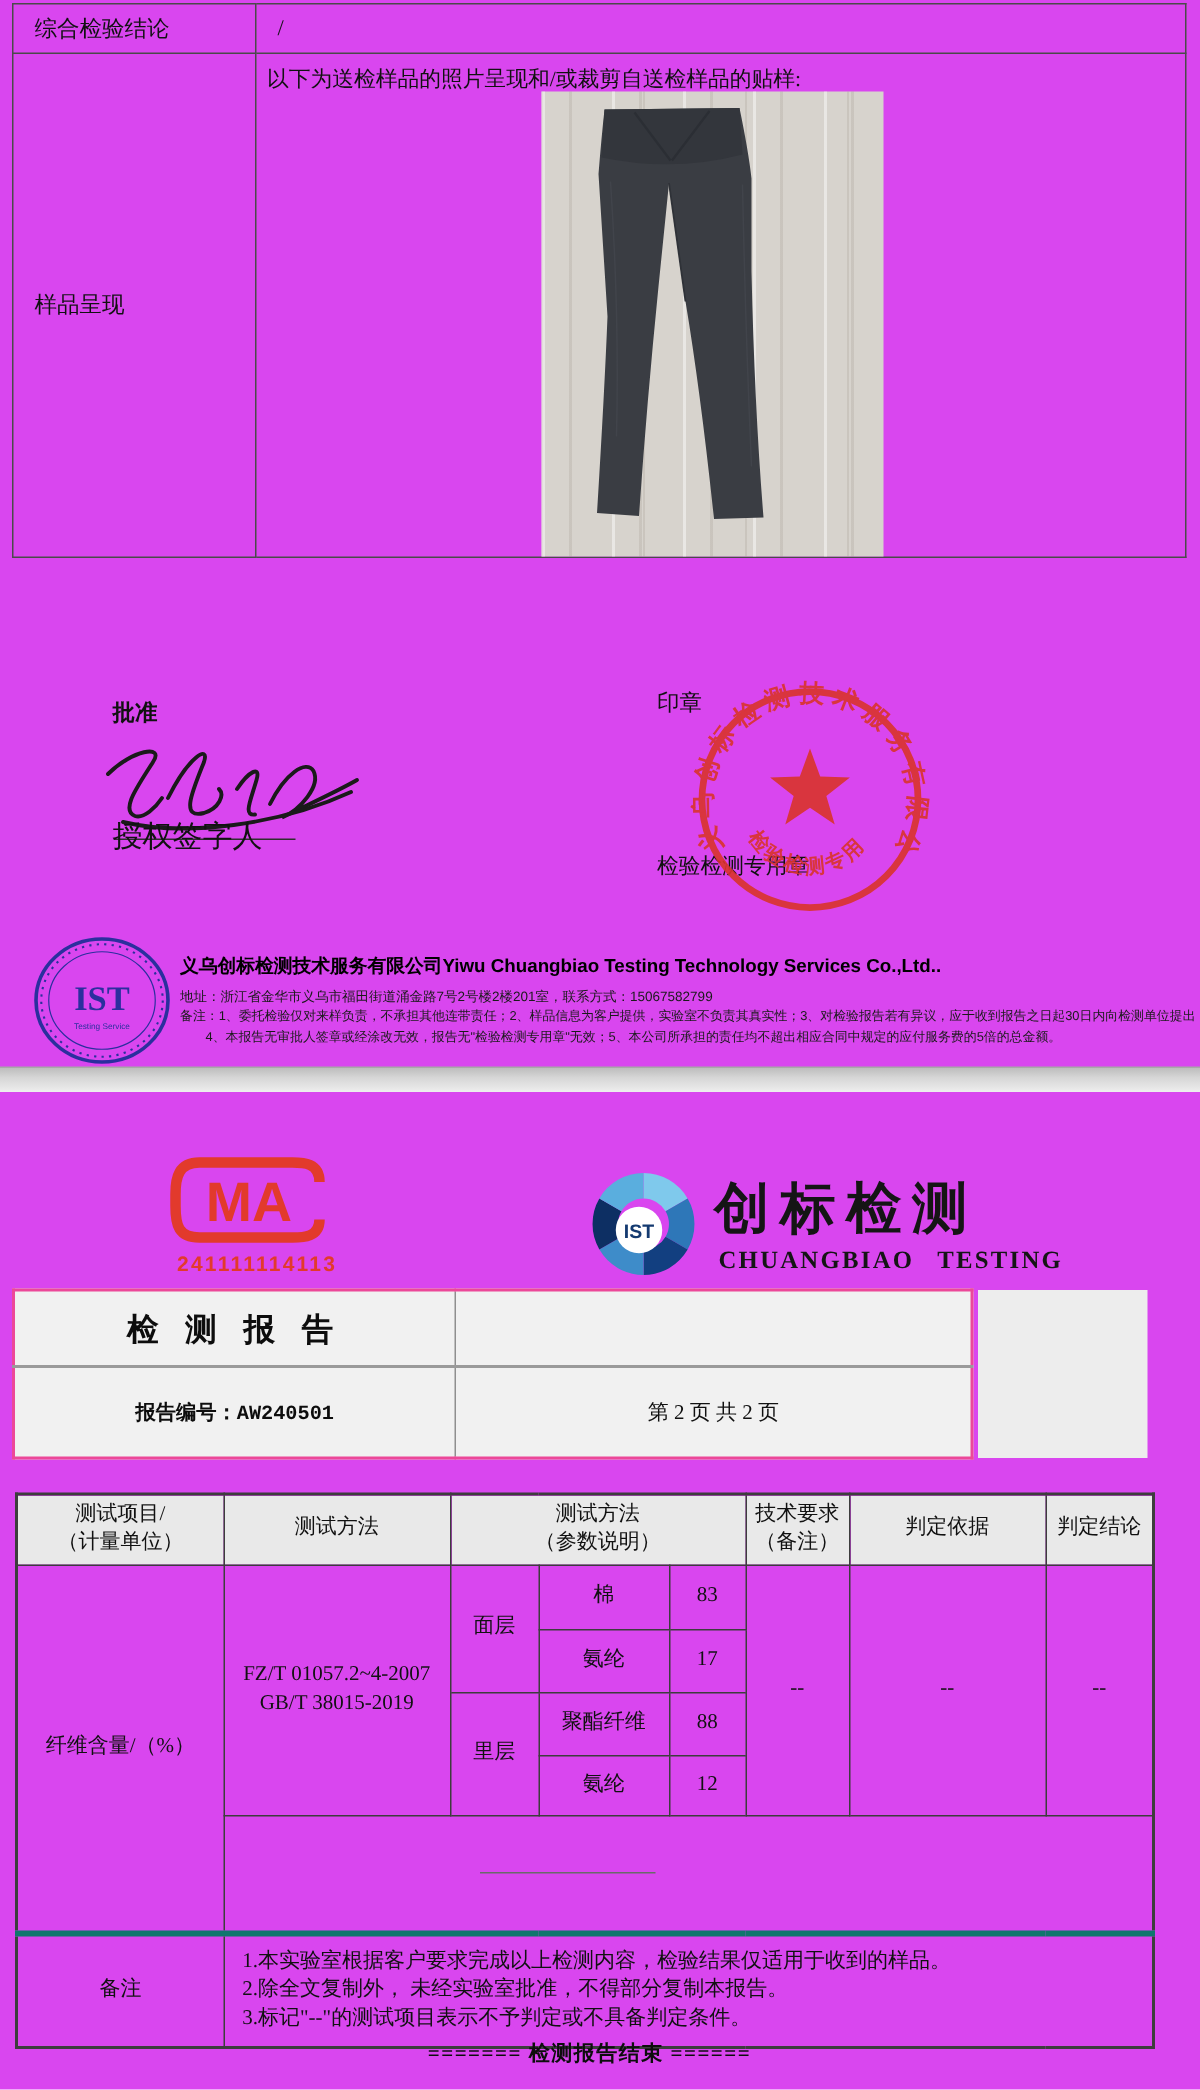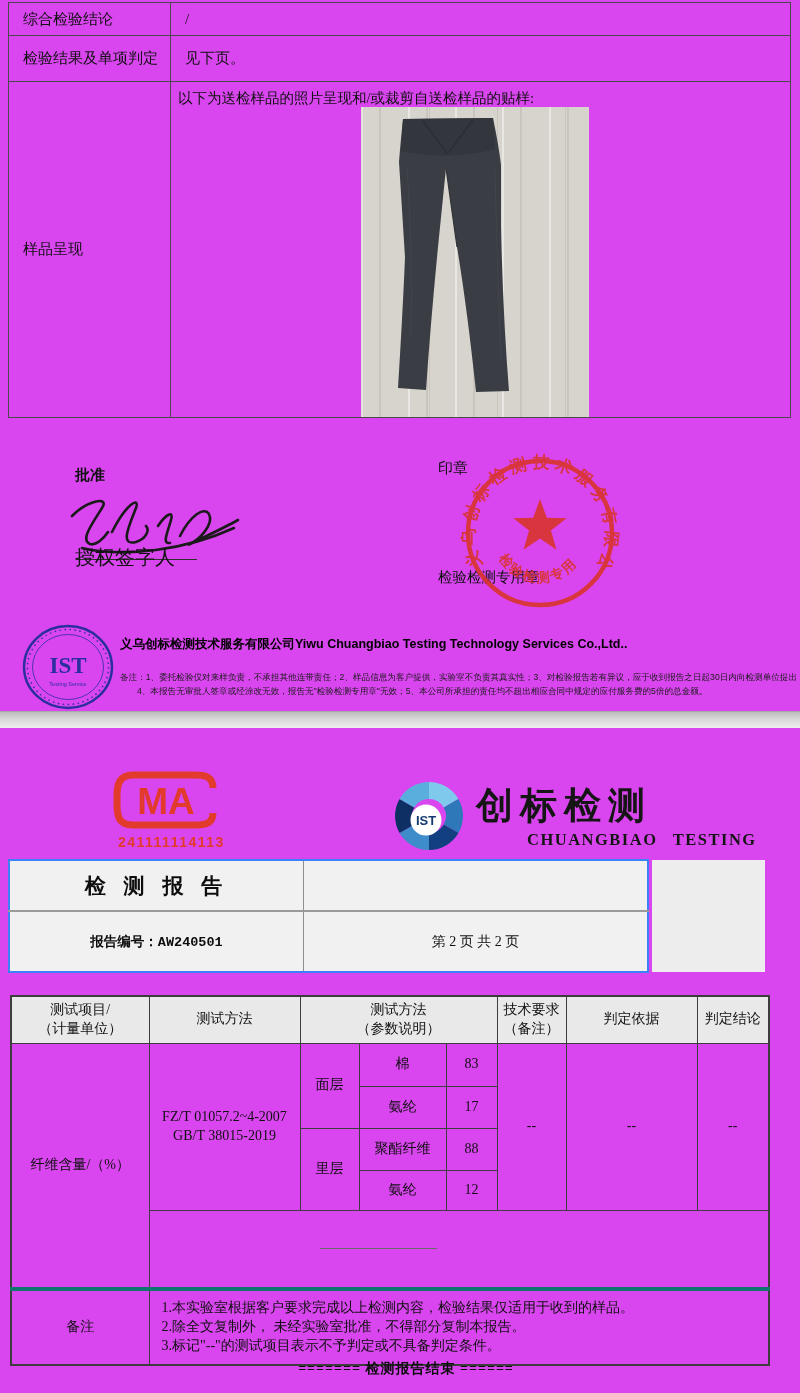--- a/index.html
+++ b/index.html
@@ -41,59 +41,55 @@
 
   
   .page-divider{position:absolute;left:0;top:711px;width:800px;height:16px;
     background:linear-gradient(180deg,#bdbdbd 0%,#d6d6d6 40%,#eeeeee 100%);
     border-top:1px solid #a8a8a8;}
 
   
   .cma-logo{position:absolute;left:110px;top:768px;}
   .ist-logo2{position:absolute;left:393px;top:773px;}
   .brand-cn{position:absolute;left:476px;top:781px;font-size:37px;font-weight:bold;letter-spacing:7px;color:#151515;}
-  .brand-en{position:absolute;left:479px;top:830px;font-size:16.5px;font-weight:bold;letter-spacing:1.5px;word-spacing:10px;color:#151515;margin-left:48px;}
+  .brand-en{position:absolute;left:479px;top:830px;font-size:16.5px;font-weight:bold;letter-spacing:1.5px;word-spacing:10px;color:#151515;}
 
   
   .hdr-table{position:absolute;left:8px;top:859px;width:641px;border-collapse:collapse;background:#f1f1f1;
-             border:2px solid #3b82f6;}
+             border:2px solid #ec4899;}
   .hdr-table td{border:1px solid #8f8f8f;text-align:center;vertical-align:middle;}
   .hdr-table tr:first-child td{border-bottom:2.5px solid #9a9a9a;}
   .hdr-title{width:291px;font-family:"Liberation Sans","DejaVu Sans",sans-serif;font-weight:bold;
              font-size:21px;letter-spacing:6px;color:#0d0d0d;}
   .hdr-no{font-family:Liberation Mono, monospace;font-weight:bold;font-size:13.5px;color:#0d0d0d;}
   .hdr-page{font-size:14px;}
   .gray-block{position:absolute;left:652px;top:860px;width:113px;height:112px;background:#ededed;}
 
   
   .res-table{position:absolute;left:10px;top:995px;width:758px;border-collapse:collapse;table-layout:fixed;
              border:2px solid #3d3d3d;}
   .res-table td{border:1px solid #3d3d3d;text-align:center;vertical-align:middle;font-size:14px;padding:0;
                 line-height:1.35;overflow:hidden;}
   .res-table .hd{background:#e9e9e9;}
   .res-table .remark-top{border-top:4px solid #0f766e;}
   .remark-body{text-align:left !important;padding:8px 8px 8px 12px !important;font-size:13.5px;line-height:1.55;}
   .placeholder-line{display:block;width:117px;margin-left:170px;border-top:1.5px solid #6a6a6a;height:0;}
   .end-line{position:absolute;left:0;top:1360px;width:786px;text-align:center;font-weight:bold;font-size:14px;
-            letter-spacing:1px;color:#0d0d0d;padding-left:13px;}
+            letter-spacing:1px;color:#0d0d0d;}
 </style>
 </head>
 <body>
 
 <div class="page">
 
   <table class="summary-table">
     <tbody>
         <tr style="height:33px;">
       <td class="lbl">综合检验结论</td>
       <td>/</td>
-    </tr>
-    <tr style="height:46px;">
-      <td class="lbl">检验结果及单项判定</td>
-      <td>见下页。</td>
     </tr>
     <tr style="height:336px;">
       <td class="lbl">样品呈现</td>
       <td class="cell-photo">
         <div class="photo-caption">以下为送检样品的照片呈现和/或裁剪自送检样品的贴样:</div>
         <div class="sample-photo">
           <svg width="228" height="310" viewBox="0 0 228 310">
             <path d="M42,12 L132,11 Q138,40 140,58 L140,120 Q142,210 148,284 L115,285
                      Q106,200 96,140 L85,61 L78,130 Q70,210 65,283 L37,281 Q42,200 44,150
                      L38,55 Q40,30 42,12 Z" fill="#3a3d43"></path>
@@ -140,20 +136,21 @@
   </svg>
 
   <svg class="footer-logo" width="96" height="88" viewBox="0 0 96 88">
     <ellipse cx="48" cy="43" rx="44" ry="41" fill="none" stroke="#2b2f9e" stroke-width="2.4"></ellipse>
     <ellipse cx="48" cy="43" rx="40.5" ry="37.5" fill="none" stroke="#2b2f9e" stroke-width="1.4" stroke-dasharray="1.5 3.5"></ellipse>
     <ellipse cx="48" cy="43" rx="35.5" ry="32.5" fill="none" stroke="#2b2f9e" stroke-width="0.8"></ellipse>
     <text x="48" y="49" text-anchor="middle" font-size="23" font-weight="bold" fill="#2b2f9e" font-family="Liberation Serif, DejaVu Serif, serif">IST</text>
     <text x="48" y="62" text-anchor="middle" font-size="5.5" fill="#2b2f9e" font-family="Liberation Sans, DejaVu Sans, sans-serif">Testing Service</text>
   </svg>
   <div class="company-name">义乌创标检测技术服务有限公司Yiwu Chuangbiao Testing Technology Services Co.,Ltd..</div>
+  <div class="company-address">地址：浙江省金华市义乌市福田街道涌金路7号2号楼2楼201室，联系方式：15067582799</div>
   <div class="company-note1">备注：1、委托检验仅对来样负责，不承担其他连带责任；2、样品信息为客户提供，实验室不负责其真实性；3、对检验报告若有异议，应于收到报告之日起30日内向检测单位提出，逾期不再受理；</div>
   <div class="company-note2">4、本报告无审批人签章或经涂改无效，报告无"检验检测专用章"无效；5、本公司所承担的责任均不超出相应合同中规定的应付服务费的5倍的总金额。</div>
 
   <div class="page-divider"></div>
 
   <svg class="cma-logo" width="125" height="85" viewBox="0 0 125 85">
     <path d="M103,20 C103,7 92,7 85,7 L23,7 C9,7 7,17 7,28 L7,36 C7,49 9,57 23,57 L85,57 C92,57 103,57 103,45" fill="none" stroke="#e23a2c" stroke-width="7"></path>
     <text x="56" y="46" text-anchor="middle" font-size="37" font-weight="bold" fill="#e23a2c" font-family="Liberation Sans, DejaVu Sans, sans-serif">MA</text>
     <text x="8" y="79" font-size="14" font-weight="bold" fill="#e23a2c" letter-spacing="1.5" font-family="Liberation Sans, DejaVu Sans, sans-serif">241111114113</text>
   </svg>

